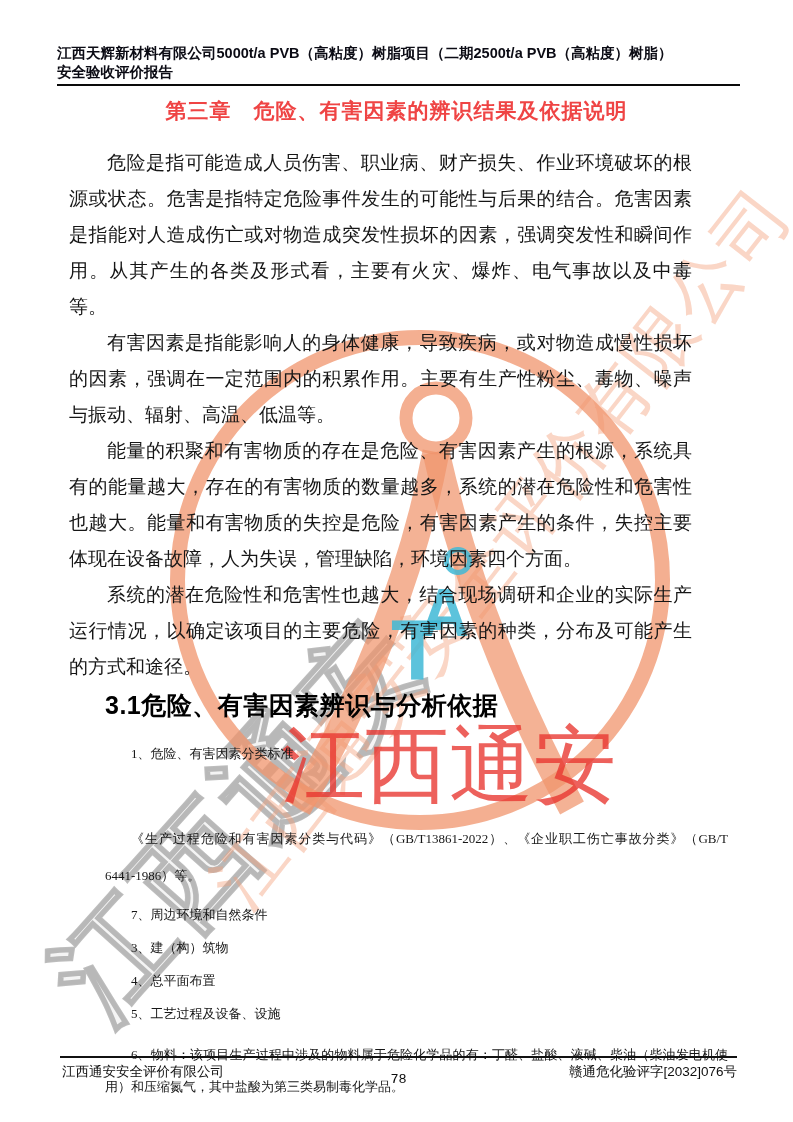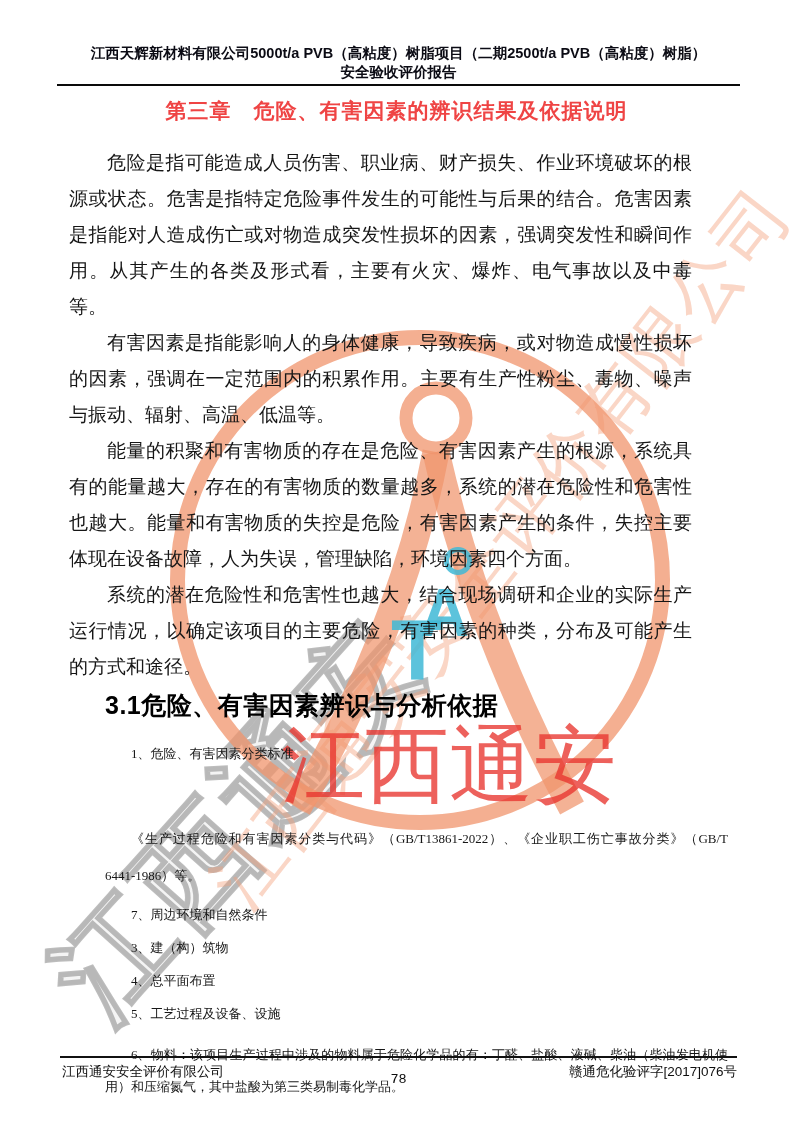--- a/index.html
+++ b/index.html
@@ -36,21 +36,21 @@
     border-radius:50%;}
   .wm-red{
     position:absolute;left:281px;top:720px;font-size:84px;line-height:1.1;letter-spacing:0px;
     color:rgba(232,52,46,0.78);white-space:nowrap;font-weight:500;
     font-family:"Liberation Serif","DejaVu Serif",serif;
   }
   
   .content{position:relative;z-index:1;}
   .doc-header{
     margin:0 53px 0 57px;padding-top:44px;border-bottom:2px solid #0a0a0a;
-    text-align:center;font-family:"Liberation Sans","DejaVu Sans",sans-serif;
+    text-align:left;font-family:"Liberation Sans","DejaVu Sans",sans-serif;
     font-weight:bold;font-size:14.5px;line-height:19px;color:#0b0b14;padding-bottom:2px;
   }
   .chapter-title{
     margin:12px 0 0 0;text-align:center;font-size:21px;font-weight:bold;color:#ef4444;
     font-family:"Liberation Sans","DejaVu Sans",sans-serif;line-height:25px;letter-spacing:1px;
   }
   .body-text{margin:22px 65px 0 69px;width:623px;font-size:19px;line-height:36px;
     text-align:justify;}
   .body-text p{margin:0;text-indent:2em;}
   .section-heading{
@@ -116,17 +116,17 @@
       <p class="li">7、周边环境和自然条件</p>
       <p class="li">3、建（构）筑物</p>
       <p class="li">4、总平面布置</p>
       <p class="li">5、工艺过程及设备、设施</p>
       <p class="li li-last">6、物料：该项目生产过程中涉及的物料属于危险化学品的有：丁醛、盐酸、液碱、柴油（柴油发电机使用）和压缩氮气，其中盐酸为第三类易制毒化学品。</p>
     </div>
 
     <div class="doc-footer">
       <span class="f-left">江西通安安全评价有限公司</span>
       <span class="f-center">78</span>
-      <span class="f-right">赣通危化验评字[2017]076号</span>
+      <span class="f-right">赣通危化验评字[2032]076号</span>
     </div>
 
   </div>
 </div>
 
 </body></html>

